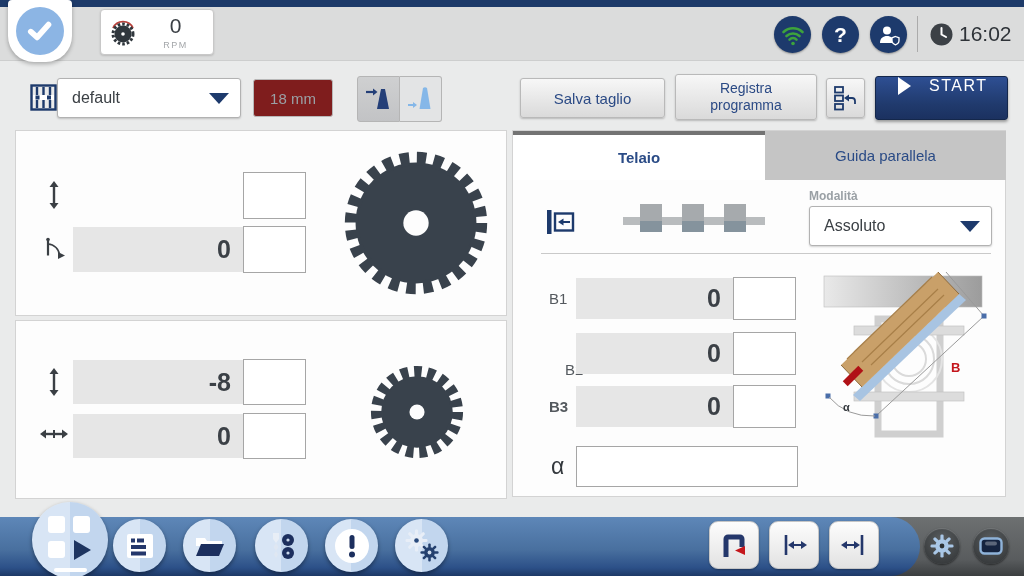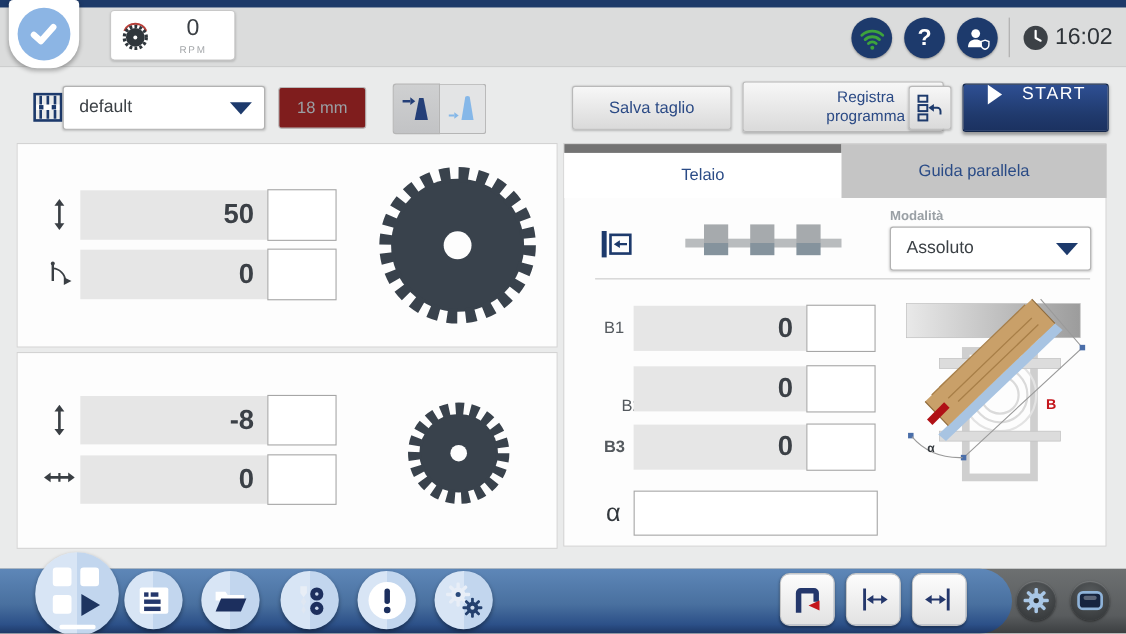--- a/index.html
+++ b/index.html
@@ -36,39 +36,39 @@
   #thickness-box{left:253px;top:79px;width:78px;height:36px;background:#7f1d1d;border:1px solid #b8b8b8;border-radius:3px;
     display:flex;align-items:center;justify-content:center;font-size:15px;color:#9aa0a5;}
   #toggle-group{left:357px;top:76px;display:flex;}
   .toggle{width:41px;height:44px;border:1px solid #b5b5b5;display:flex;align-items:center;justify-content:center;}
   #toggle-main{background:linear-gradient(#cfd0d1,#c2c3c5);border-radius:3px 0 0 3px;}
   #toggle-scoring{background:#e3e4e5;border-left:none;border-radius:0 3px 3px 0;}
   .btn{background:linear-gradient(#f7f7f7,#dadada);border:1px solid #b9b9b9;border-radius:3px;
     box-shadow:0 1px 2px rgba(0,0,0,.22);color:#2b4a85;display:flex;align-items:center;justify-content:center;
     text-align:center;font-size:15px;}
   #save-cut-btn{left:520px;top:78px;width:143px;height:38px;}
-  #record-btn{left:675px;top:74px;width:140px;height:44px;font-size:14px;line-height:1.2;padding-left:41px;}
+  #record-btn{left:675px;top:74px;width:140px;height:44px;font-size:14px;line-height:1.2;}
   #program-steps-btn{left:826px;top:78px;width:37px;height:38px;}
   #start-btn{left:875px;top:76px;width:131px;height:42px;border-radius:3px;
     background:linear-gradient(#2e4f93,#203a6d 65%,#1b3160);border:1px solid #14274b;
     box-shadow:0 2px 3px rgba(0,0,0,.35);display:flex;align-items:flex-start;color:#fff;
     font-size:16px;font-weight:normal;letter-spacing:1.5px;}
   #start-play{width:0;height:0;border-top:9px solid transparent;border-bottom:9px solid transparent;
     border-left:13px solid #fff;margin:0 18px 0 22px;}
   
   .card{background:#fdfdfd;border:1px solid #d3d3d3;}
   #card-main{left:15px;top:130px;width:490px;height:184px;}
   #card-scoring{left:15px;top:320px;width:490px;height:177px;}
   .gfield{position:absolute;background:#e6e6e6;display:flex;align-items:center;justify-content:flex-end;
     padding-right:12px;box-sizing:border-box;font-size:25px;font-weight:bold;color:#3b4046;}
   .wbox{position:absolute;background:#fff;border:1px solid #a6a6a6;box-sizing:border-box;padding:0;outline:none;}
   
   #frame-panel{left:512px;top:130px;width:494px;height:367px;background:#fdfdfd;border:1px solid #d3d3d3;box-sizing:border-box;}
-  #tab-frame{left:0;top:0;width:252px;height:49px;background:#fff;border-top:8px solid #737373;box-sizing:border-box;
-    display:flex;align-items:center;justify-content:center;font-size:15px;font-weight:normal;color:#2a4b86;text-align:center;}
+  #tab-frame{left:0;top:0;width:252px;height:49px;background:#fff;border-top:4px solid #737373;box-sizing:border-box;
+    display:flex;align-items:center;justify-content:center;font-size:15px;font-weight:bold;color:#2a4b86;text-align:center;}
   #tab-fence{left:252px;top:0;width:241px;height:49px;background:#c5c5c5;
     display:flex;align-items:center;justify-content:center;font-size:15px;color:#2a4b86;}
   #mode-label{left:296px;top:58px;font-size:12px;color:#9aa0a5;font-weight:bold;}
   #mode-select{left:296px;top:75px;width:181px;height:38px;}
   #mode-select .sel-label{font-size:16px;color:#3b4045;padding-left:14px;}
   #fp-divider{left:28px;top:122px;width:450px;height:1px;background:#c9c9c9;}
   .fp-label{position:absolute;font-size:15px;color:#54595e;}
   #alpha-label{font-size:23px;color:#33383d;}
   
   #bottombar{left:0;top:517px;width:1024px;height:59px;
@@ -216,21 +216,20 @@
   <span id="start-play"></span>
   <span>START</span>
 </div>
 
 <div id="card-main" class="card abs">
   <svg class="abs" style="left:31px;top:50px;" width="14" height="28" viewBox="0 0 14 28">
     <path d="M7,4 V24" stroke="#3a3f44" stroke-width="2.4"></path>
     <path d="M7,0 L11.5,6 H2.5 z" fill="#3a3f44"></path>
     <path d="M7,28 L11.5,22 H2.5 z" fill="#3a3f44"></path>
   </svg>
-  <div class="gfield" style="left:57px;top:42px;width:170px;height:45px;">50</div>
   <input class="wbox" style="left: 227px; top: 41px; width: 63px; height: 47px;">
 
   <svg class="abs" style="left:28px;top:105px;" width="24" height="24" viewBox="0 0 24 24">
     <circle cx="4" cy="3.5" r="1.8" fill="#3a3f44"></circle>
     <path d="M4,3.5 V19.5" stroke="#3a3f44" stroke-width="2.2"></path>
     <path d="M4,8 A12,12 0 0 1 15.5,19.5" fill="none" stroke="#3a3f44" stroke-width="1.6"></path>
     <path d="M21,19.5 L14,16 v7 z" fill="#3a3f44"></path>
   </svg>
   <div class="gfield" style="left:57px;top:96px;width:170px;height:45px;">0</div>
   <input class="wbox" style="left: 227px; top: 95px; width: 63px; height: 47px;">

